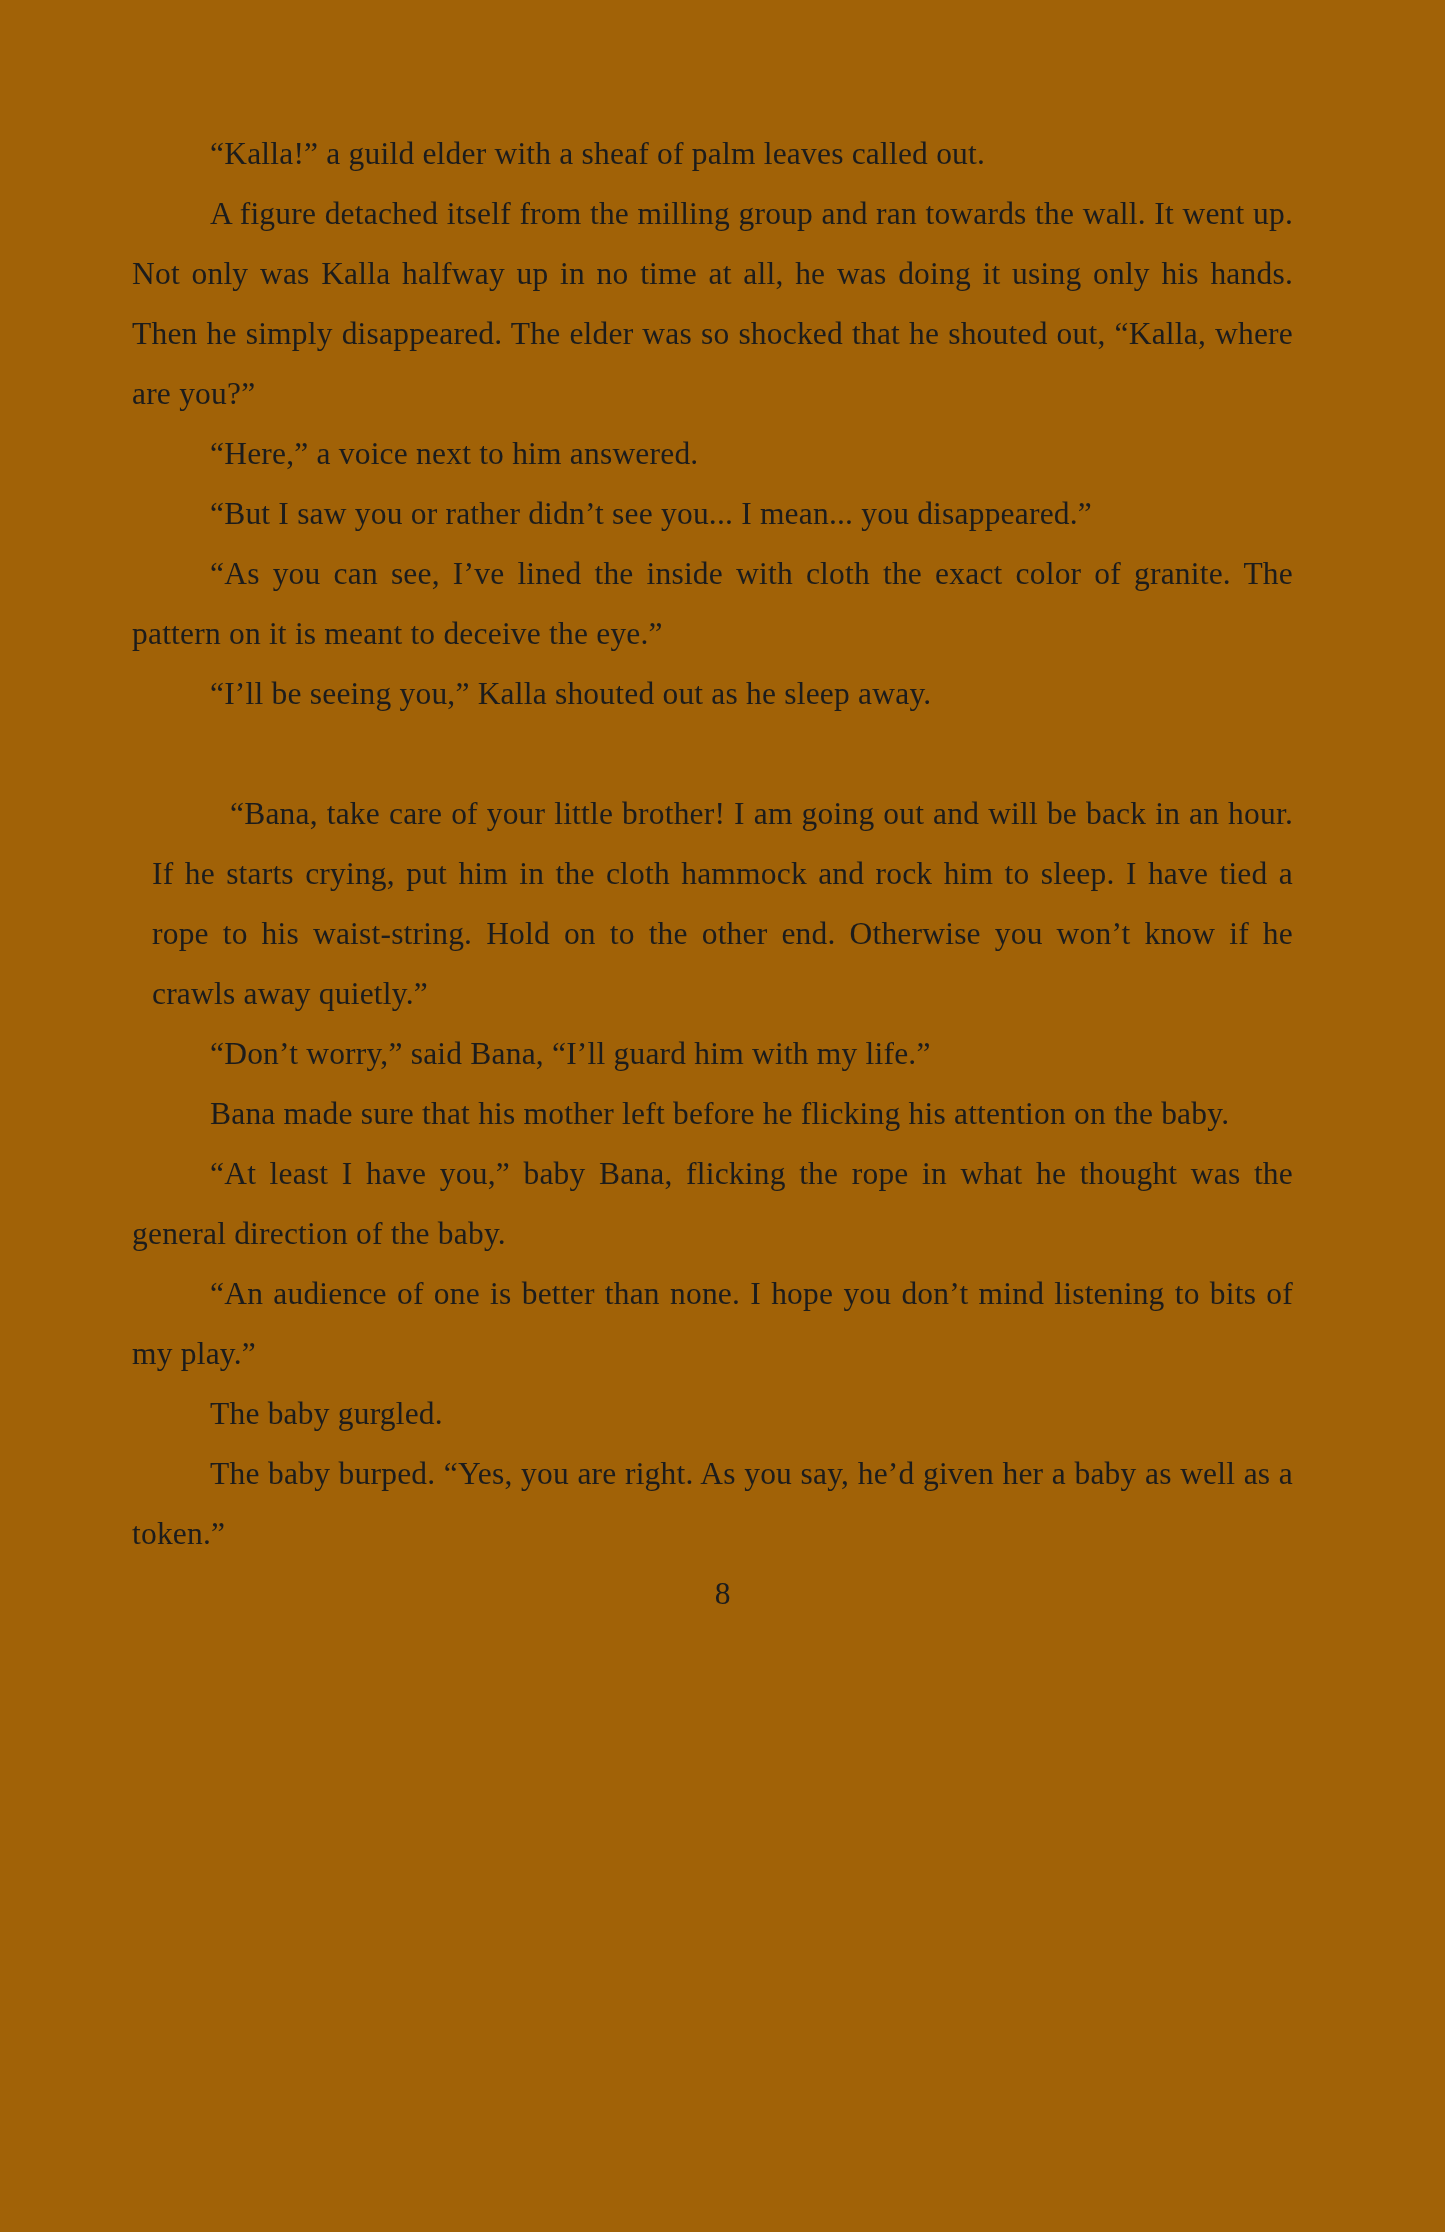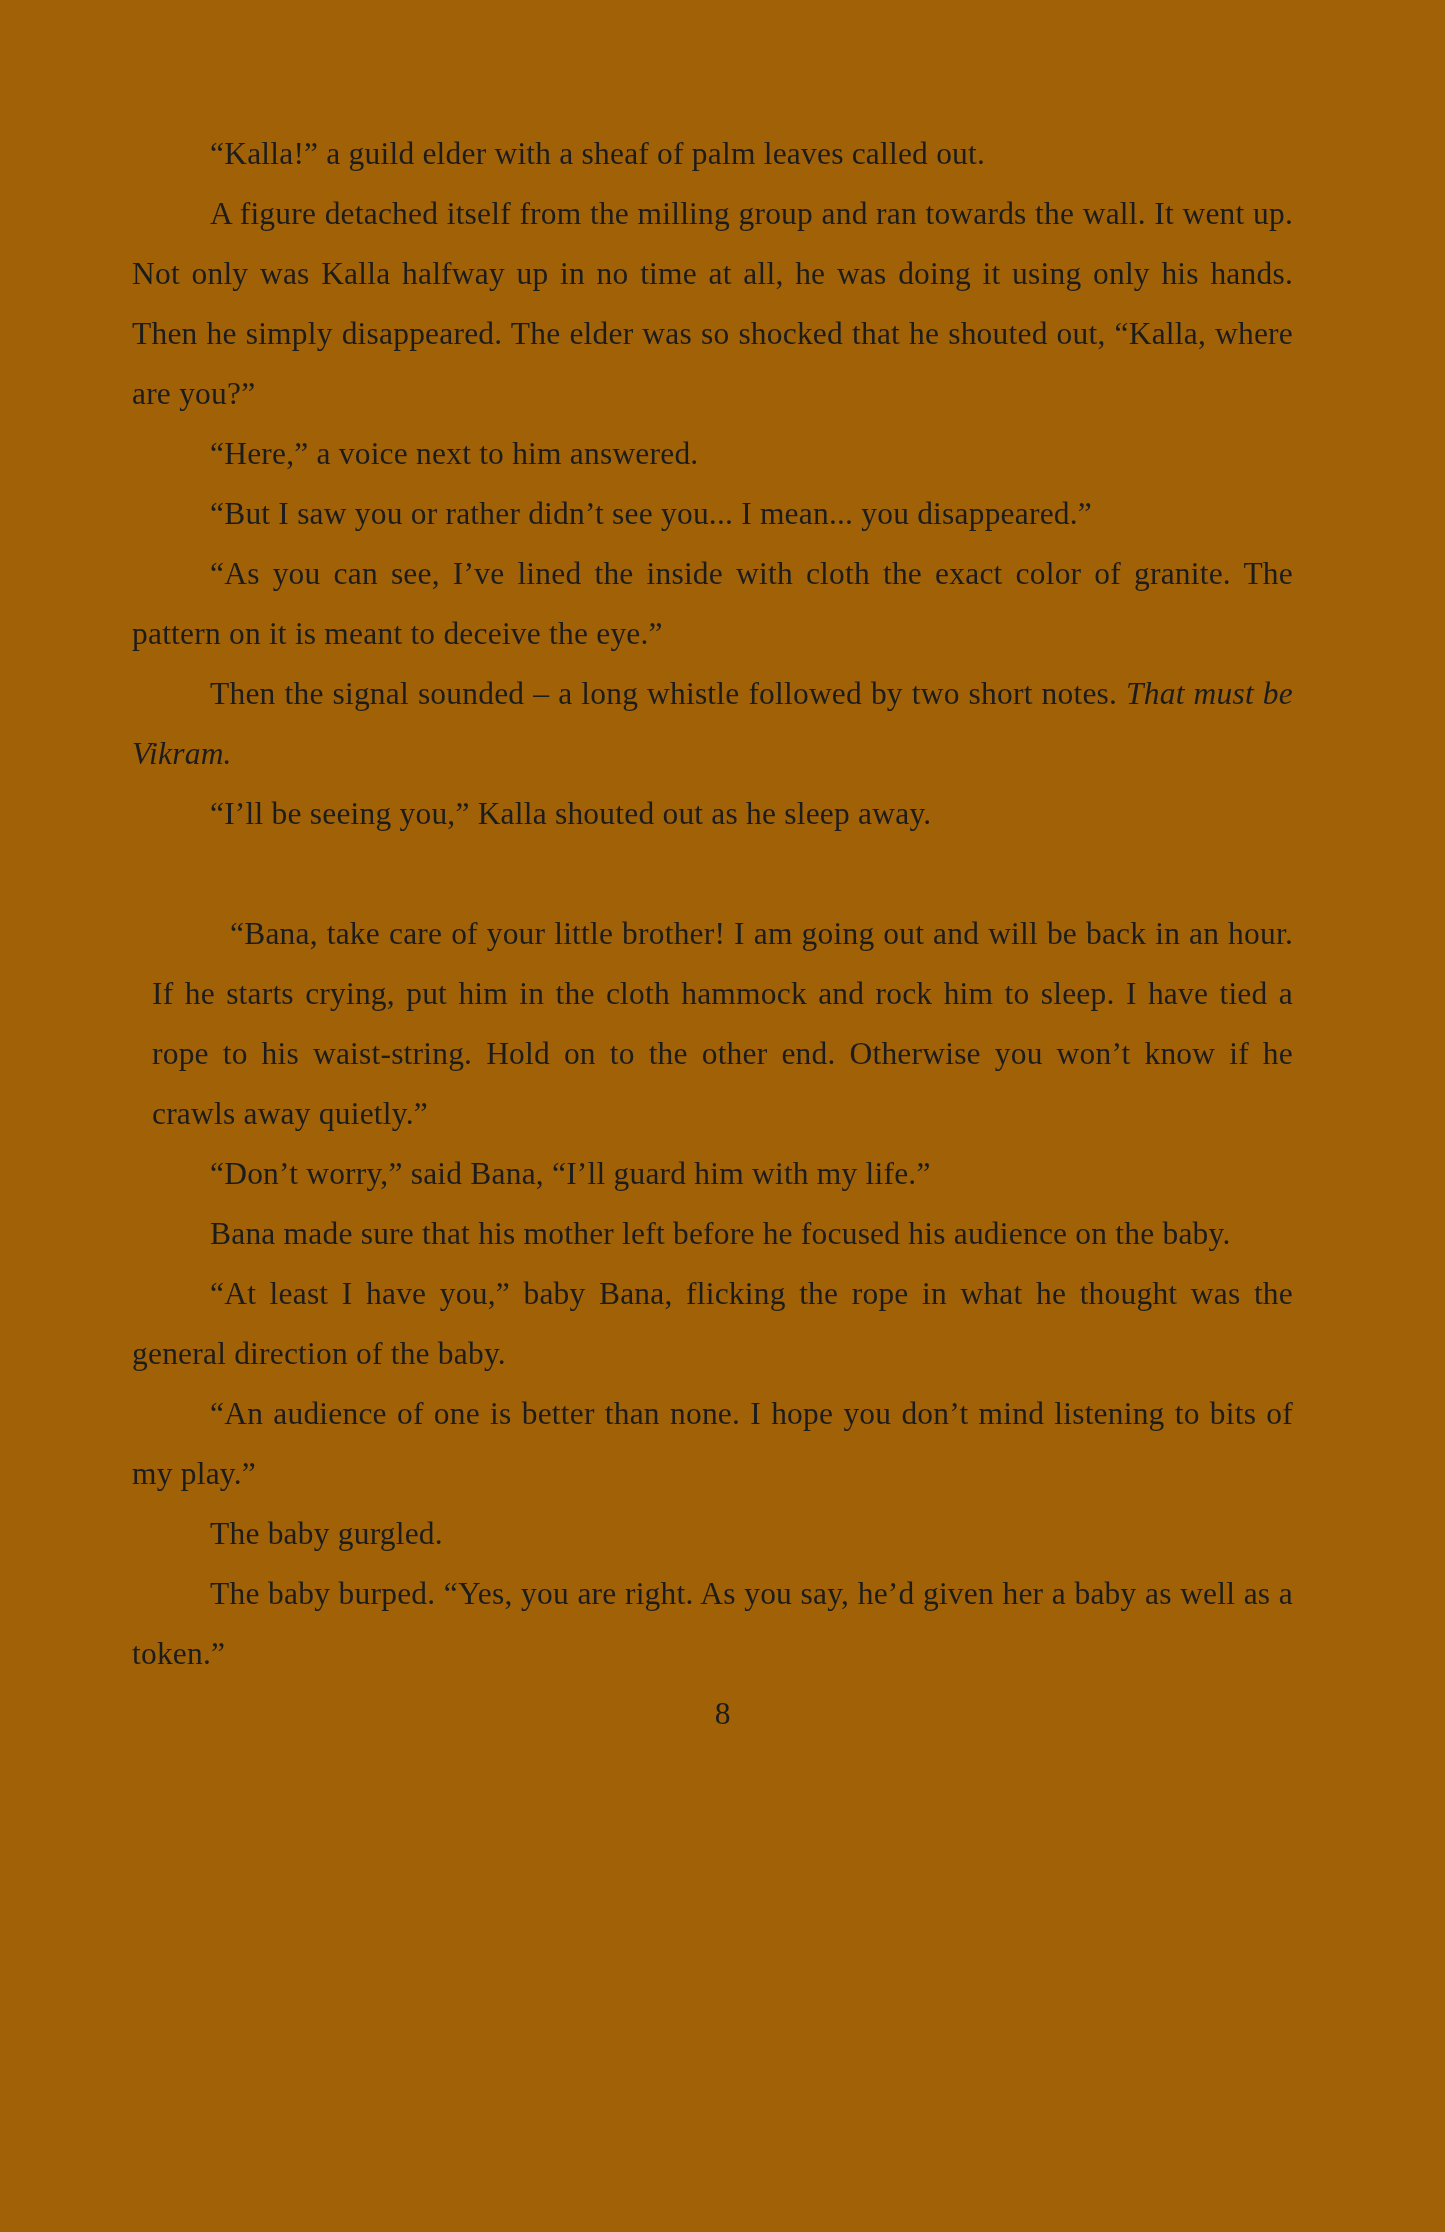--- a/index.html
+++ b/index.html
@@ -50,24 +50,23 @@
 <body>
 
 <div class="page">
   <div class="text-block">
 
   <p class="para"><span>“Kalla!” a guild elder with a sheaf of palm leaves called out.</span></p>
       <p class="para"><span>A figure detached itself from the milling group and ran towards the wall. It went up. Not only was Kalla halfway up in no time at all, he was doing it using only his hands. Then he simply disappeared. The elder was so shocked that he shouted out, “Kalla, where are you?”</span></p>
       <p class="para"><span>“Here,” a voice next to him answered.</span></p>
       <p class="para"><span>“But I saw you or rather didn’t see you... I mean... you disappeared.”</span></p>
       <p class="para"><span>“As you can see, I’ve lined the inside with cloth the exact color of granite. The pattern on it is meant to deceive the eye.”</span></p>
-      <p class="para"><span>Then the signal sounded – a long whistle followed by two short notes. </span><em>That must be Vikram.</em></p>
       <p class="para"><span>“I’ll be seeing you,” Kalla shouted out as he sleep away.</span></p>
       <p class="para section-break"><span>“Bana, take care of your little brother! I am going out and will be back in an hour. If he starts crying, put him in the cloth hammock and rock him to sleep. I have tied a rope to his waist-string. Hold on to the other end. Otherwise you won’t know if he crawls away quietly.”</span></p>
       <p class="para"><span>“Don’t worry,” said Bana, “I’ll guard him with my life.”</span></p>
-      <p class="para"><span>Bana made sure that his mother left before he focused his audience on the baby.</span></p>
+      <p class="para"><span>Bana made sure that his mother left before he flicking his attention on the baby.</span></p>
       <p class="para"><span>“At least I have you,” baby Bana, flicking the rope in what he thought was the general direction of the baby.</span></p>
       <p class="para"><span>“An audience of one is better than none. I hope you don’t mind listening to bits of my play.”</span></p>
       <p class="para"><span>The baby gurgled.</span></p>
       <p class="para"><span>The baby burped. “Yes, you are right. As you say, he’d given her a baby as well as a token.”</span></p>
     </div>
   <div class="page-number">8</div>
 </div>
 
 </body></html>

